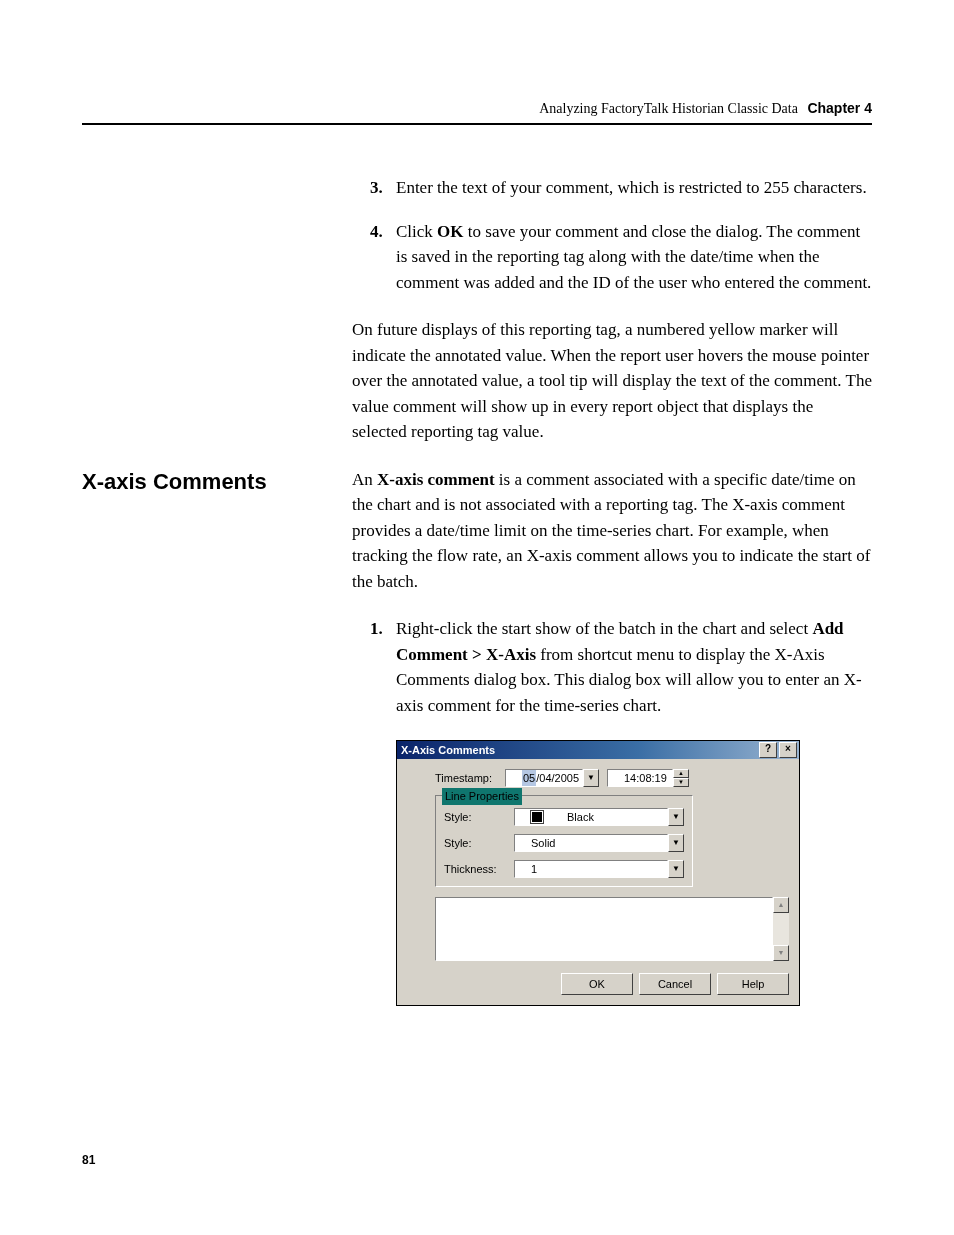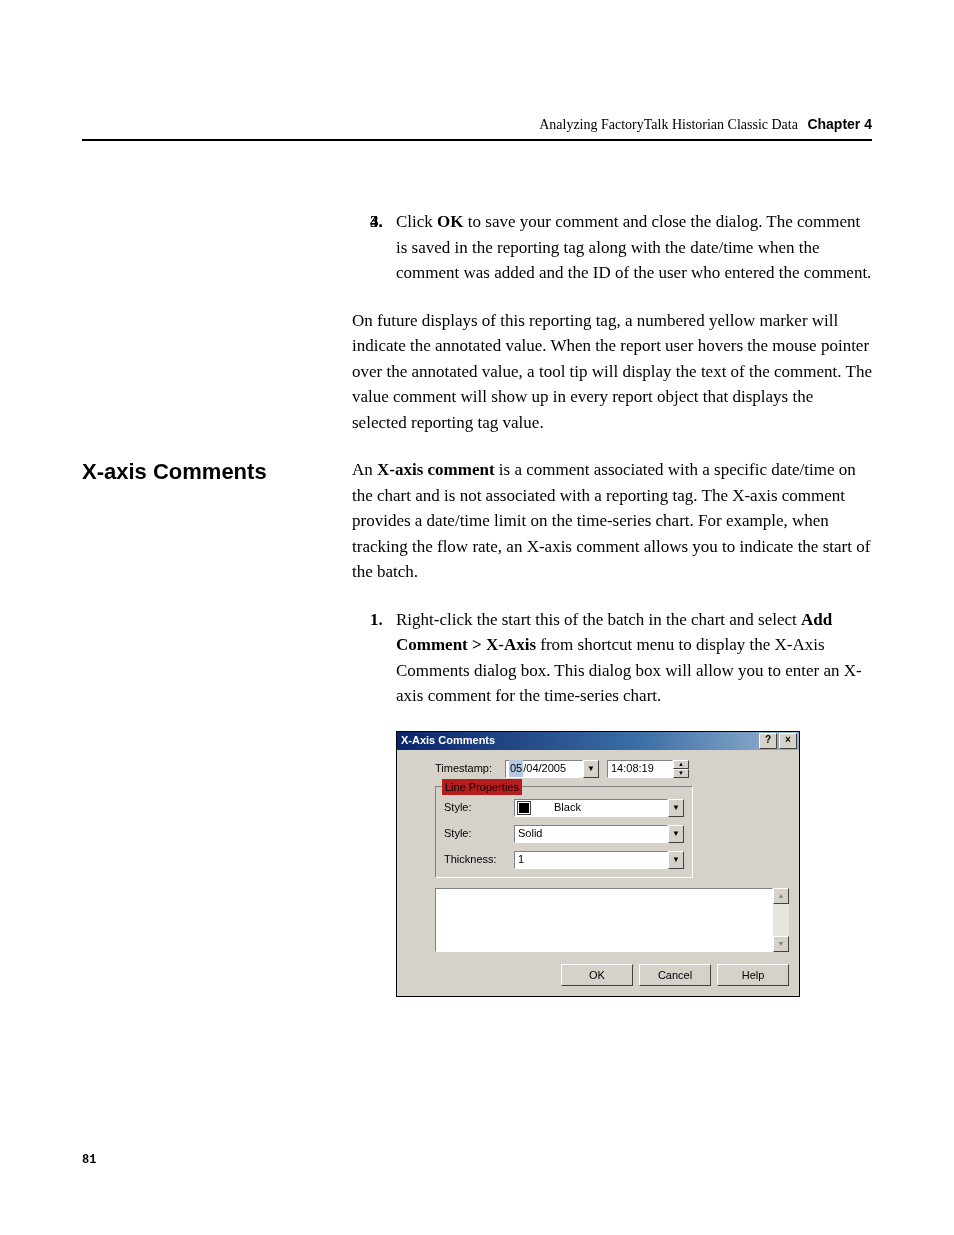--- a/index.html
+++ b/index.html
@@ -13,21 +13,20 @@
     width: 954px;
     height: 1235px;
     position: relative;
     box-sizing: border-box;
     padding: 100px 82px 0 82px;
   }
   .header-area {
     text-align: right;
     font-size: 14px;
     margin-bottom: 6px;
-    margin-top: 16px;
   }
   .header-area .chap-label {
     font-family: "Arial Narrow", Arial, sans-serif;
     font-weight: bold;
     margin-left: 6px;
   }
   .header-rule {
     border: 0;
     border-top: 2px solid #000;
     margin: 0 0 50px 0;
@@ -74,21 +73,20 @@
     left: 82px;
     right: 82px;
     bottom: 68px;
     font-size: 12px;
     display: flex;
     justify-content: space-between;
     font-family: "Arial Narrow", Arial, sans-serif;
   }
   .footer .pnum {
     font-weight: bold;
-    font-family: Liberation Mono, monospace;
   }
 
   
   .dialog-wrap {
     padding-left: 44px;
     margin-top: 6px;
   }
   .dialog {
     width: 404px;
     font-family: Tahoma, Arial, sans-serif;
@@ -137,21 +135,21 @@
     color: #000;
   }
   .field {
     background: #fff;
     border-top: 1px solid #808080;
     border-left: 1px solid #808080;
     border-right: 1px solid #fff;
     border-bottom: 1px solid #fff;
     height: 18px;
     box-sizing: border-box;
-    padding: 1px 3px;
+    padding: 1px 16px;
     font-family: Tahoma, Arial, sans-serif;
     font-size: 11px;
     display: flex;
     align-items: center;
   }
   .combo-btn, .spin-btns {
     width: 16px;
     height: 18px;
     background: #d6d2c9;
     border-top: 1px solid #fff;
@@ -190,21 +188,21 @@
     border-right-color: #fff;
     border-bottom-color: #fff;
     position: relative;
     padding: 12px 8px 8px 8px;
     margin: 4px 0 10px 0;
   }
   .fieldset .legend {
     position: absolute;
     top: -8px;
     left: 6px;
-    background: #b91c1c;
+    background: #0f766e;
     padding: 0 3px;
   }
   .color-swatch {
     width: 10px;
     height: 10px;
     background: #000;
     border: 1px solid #fff;
     outline: 1px solid #404040;
     margin-right: 5px;
     flex: none;
@@ -274,20 +272,21 @@
     <span class="chap-label">Chapter 4</span>
   </div>
   <hr class="header-rule">
 
   <div class="content-grid">
     <div class="left-col"></div>
     <div class="right-col">
       <ol class="numbered">
         <li>
           <span class="num">3.</span>
+          <span>Enter the text of your comment, which is restricted to 255 characters.</span>
         </li>
         <li>
           <span class="num">4.</span>
           <span>Click </span><span class="b">OK</span><span> to save your comment and close the dialog. The comment is saved in the reporting tag along with the date/time when the comment was added and the ID of the user who entered the comment.</span>
         </li>
       </ol>
       <p class="para">On future displays of this reporting tag, a numbered yellow marker will indicate the annotated value. When the report user hovers the mouse pointer over the annotated value, a tool tip will display the text of the comment. The value comment will show up in every report object that displays the selected reporting tag value.</p>
     </div>
   </div>
 
@@ -295,21 +294,21 @@
     <div class="left-col">
       <h2 class="section-heading">X-axis Comments</h2>
     </div>
     <div class="right-col">
       <p class="para">
         <span>An </span><span class="b">X-axis comment</span><span> is a comment associated with a specific date/time on the chart and is not associated with a reporting tag. The X-axis comment provides a date/time limit on the time-series chart. For example, when tracking the flow rate, an X-axis comment allows you to indicate the start of the batch.</span>
       </p>
       <ol class="numbered">
         <li>
           <span class="num">1.</span>
-          <span>Right-click the start this of the batch in the chart and select </span><span class="b">Add Comment &gt; X-Axis</span><span> from shortcut menu to display the X-Axis Comments dialog box. This dialog box will allow you to enter an X-axis comment for the time-series chart.</span>
+          <span>Right-click the start show of the batch in the chart and select </span><span class="b">Add Comment &gt; X-Axis</span><span> from shortcut menu to display the X-Axis Comments dialog box. This dialog box will allow you to enter an X-axis comment for the time-series chart.</span>
         </li>
       </ol>
 
       <div class="dialog-wrap">
         <div class="dialog">
           <div class="titlebar">
             <span class="ttext">X-Axis Comments</span>
             <span class="win-btn">?</span>
             <span class="win-btn">×</span>
           </div>

